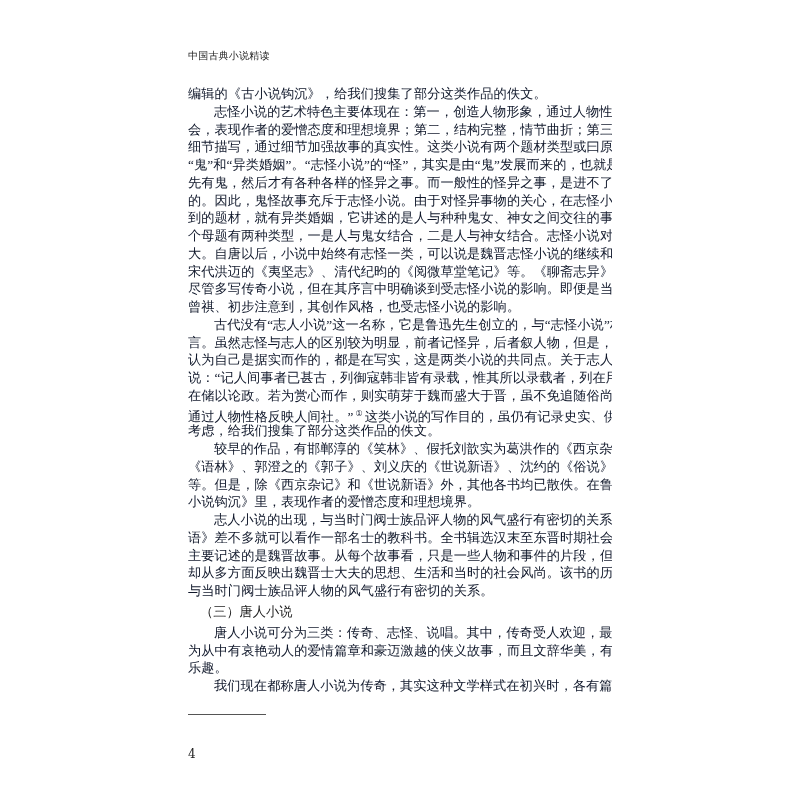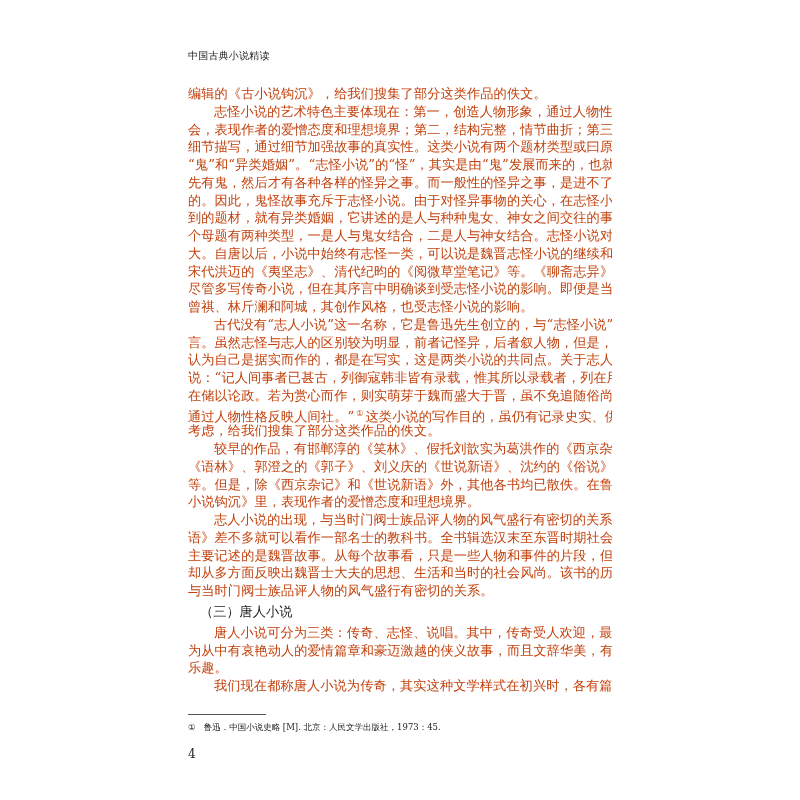--- a/index.html
+++ b/index.html
@@ -3,21 +3,21 @@
 <meta charset="utf-8">
 <style>
   html, body { margin: 0; padding: 0; background: #ffffff; }
   body { width: 800px; height: 800px; position: relative; overflow: hidden;
          font-family: "DejaVu Serif", "Liberation Serif", serif; color: #1a1a1a; }
   .page { position: absolute; left: 0; top: 0; width: 796px; height: 800px; background: #fff; border-radius: 21px; }
   .running-head { position: absolute; left: 188px; top: 49px; font-size: 10px; line-height: 14px;
                   color: #222; letter-spacing: 0.2px; }
   .line { position: absolute; left: 188px; width: 424px; font-size: 13.2px; line-height: 18px;
           white-space: nowrap; overflow: hidden; text-align: justify; text-align-last: justify;
-          letter-spacing: 0.1px; color: #c2410c; }
+          letter-spacing: 0.1px; color: #0f172a; font-family: Liberation Serif, serif; }
   .line.last { text-align-last: left; }
   .line.indent { left: 214px; width: 398px; }
   .heading { position: absolute; left: 200px; font-size: 13.2px; line-height: 18px;
              font-weight: normal; white-space: nowrap; color: #1c1c1c; }
   sup.fnref { font-size: 8px; vertical-align: 5px; margin: 0 2px; }
   .fn-rule { position: absolute; left: 188px; top: 714px; width: 78px; height: 0;
              border-top: 1px solid #555; }
   .footnote { position: absolute; left: 188px; top: 721px; font-size: 8.5px; line-height: 12px;
               white-space: nowrap; color: #222; }
   .footnote .fn-mark { margin-right: 8px; }
@@ -35,21 +35,21 @@
     <div class="line" style="top:121px">会，表现作者的爱憎态度和理想境界；第二，结构完整，情节曲折；第三，初步注意到</div>
     <div class="line" style="top:138px">细节描写，通过细节加强故事的真实性。这类小说有两个题材类型或曰原型母题，即</div>
     <div class="line" style="top:156px">“鬼”和“异类婚姻”。“志怪小说”的“怪”，其实是由“鬼”发展而来的，也就是说，</div>
     <div class="line" style="top:174px">先有鬼，然后才有各种各样的怪异之事。而一般性的怪异之事，是进不了志怪小说内容</div>
     <div class="line" style="top:192px">的。因此，鬼怪故事充斥于志怪小说。由于对怪异事物的关心，在志怪小说中被屡屡提</div>
     <div class="line" style="top:209px">到的题材，就有异类婚姻，它讲述的是人与种种鬼女、神女之间交往的事情。因此，这</div>
     <div class="line" style="top:227px">个母题有两种类型，一是人与鬼女结合，二是人与神女结合。志怪小说对后世影响很</div>
     <div class="line" style="top:245px">大。自唐以后，小说中始终有志怪一类，可以说是魏晋志怪小说的继续和发展。例如，</div>
     <div class="line" style="top:263px">宋代洪迈的《夷坚志》、清代纪昀的《阅微草堂笔记》等。《聊斋志异》的作者蒲松龄，</div>
     <div class="line" style="top:280px">尽管多写传奇小说，但在其序言中明确谈到受志怪小说的影响。即便是当代作家，如汪</div>
-    <div class="line last" style="top:298px">曾祺、林斤澜和阿城，其创作风格，也受志怪小说的影响。</div>
+    <div class="line last" style="top:298px">曾祺、初步注意到，其创作风格，也受志怪小说的影响。</div>
     <div class="line indent" style="top:316px">古代没有“志人小说”这一名称，它是鲁迅先生创立的，与“志怪小说”相对而</div>
     <div class="line" style="top:334px">言。虽然志怪与志人的区别较为明显，前者记怪异，后者叙人物，但是，其时的作者都</div>
     <div class="line" style="top:351px">认为自己是据实而作的，都是在写实，这是两类小说的共同点。关于志人小说，鲁迅</div>
     <div class="line" style="top:369px">说：“记人间事者已甚古，列御寇韩非皆有录载，惟其所以录载者，列在用以喻道，韩</div>
     <div class="line" style="top:387px">在储以论政。若为赏心而作，则实萌芽于魏而盛大于晋，虽不免追随俗尚，或供揣摩，</div>
     <div class="line" style="top:405px"><span>通过人物性格反映人间社。”</span><sup class="fnref">①</sup><span>这类小说的写作目的，虽仍有记录史实、供人揣摩实用的</span></div>
     <div class="line last" style="top:422px">考虑，给我们搜集了部分这类作品的佚文。</div>
     <div class="line indent" style="top:440px">较早的作品，有邯郸淳的《笑林》、假托刘歆实为葛洪作的《西京杂记》、裴启的</div>
     <div class="line" style="top:458px">《语林》、郭澄之的《郭子》、刘义庆的《世说新语》、沈约的《俗说》、殷芸的《小说》</div>
     <div class="line" style="top:476px">等。但是，除《西京杂记》和《世说新语》外，其他各书均已散佚。在鲁迅辑录的《古</div>
@@ -62,18 +62,15 @@
 
     <div class="heading" style="top:603px">（三）唐人小说</div>
 
     <div class="line indent" style="top:624px">唐人小说可分为三类：传奇、志怪、说唱。其中，传奇受人欢迎，最为重要，因</div>
     <div class="line" style="top:642px">为从中有哀艳动人的爱情篇章和豪迈激越的侠义故事，而且文辞华美，有充沛的诗韵</div>
     <div class="line last" style="top:659px">乐趣。</div>
     <div class="line indent" style="top:677px">我们现在都称唐人小说为传奇，其实这种文学样式在初兴时，各有篇名，如《李娃</div>
   </div>
 
   <div class="fn-rule"></div>
-  <div class="footnote">
-    <span class="fn-mark">①</span><span>鲁迅．中国小说史略 [M]. 北京：人民文学出版社，1973：45.</span>
-  </div>
 
   <div class="page-number">4</div>
 </div>
 
 </body></html>

